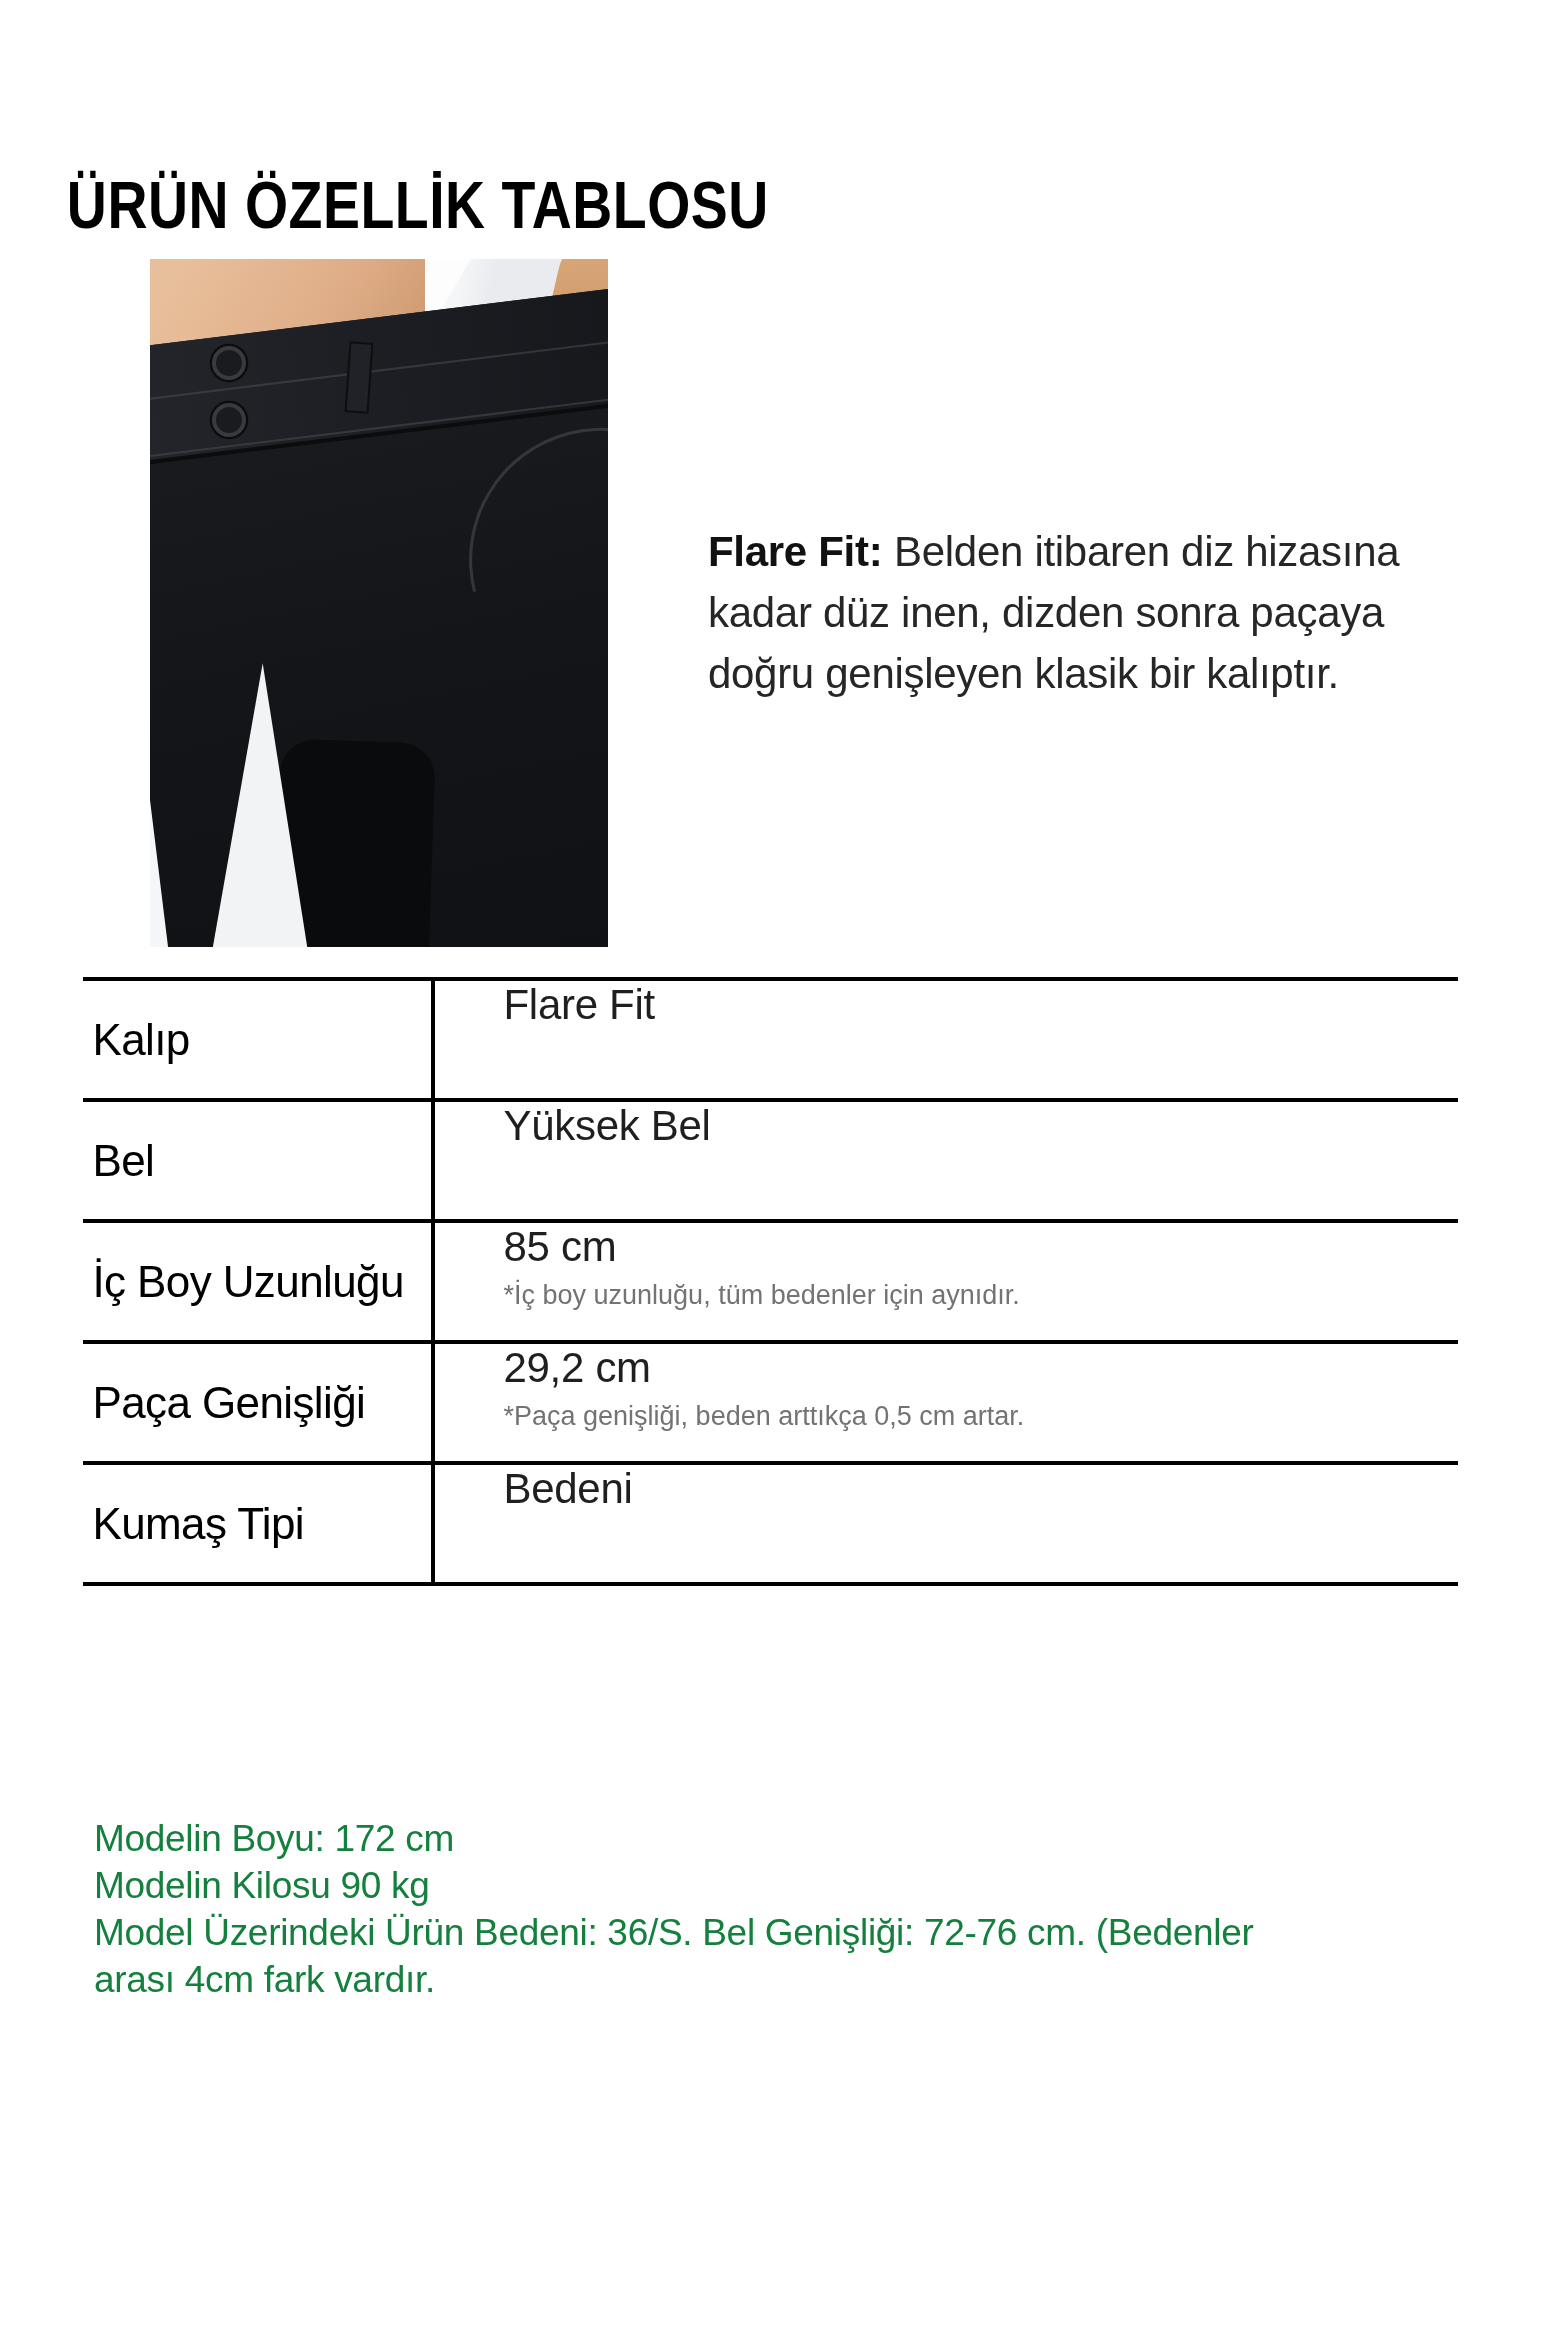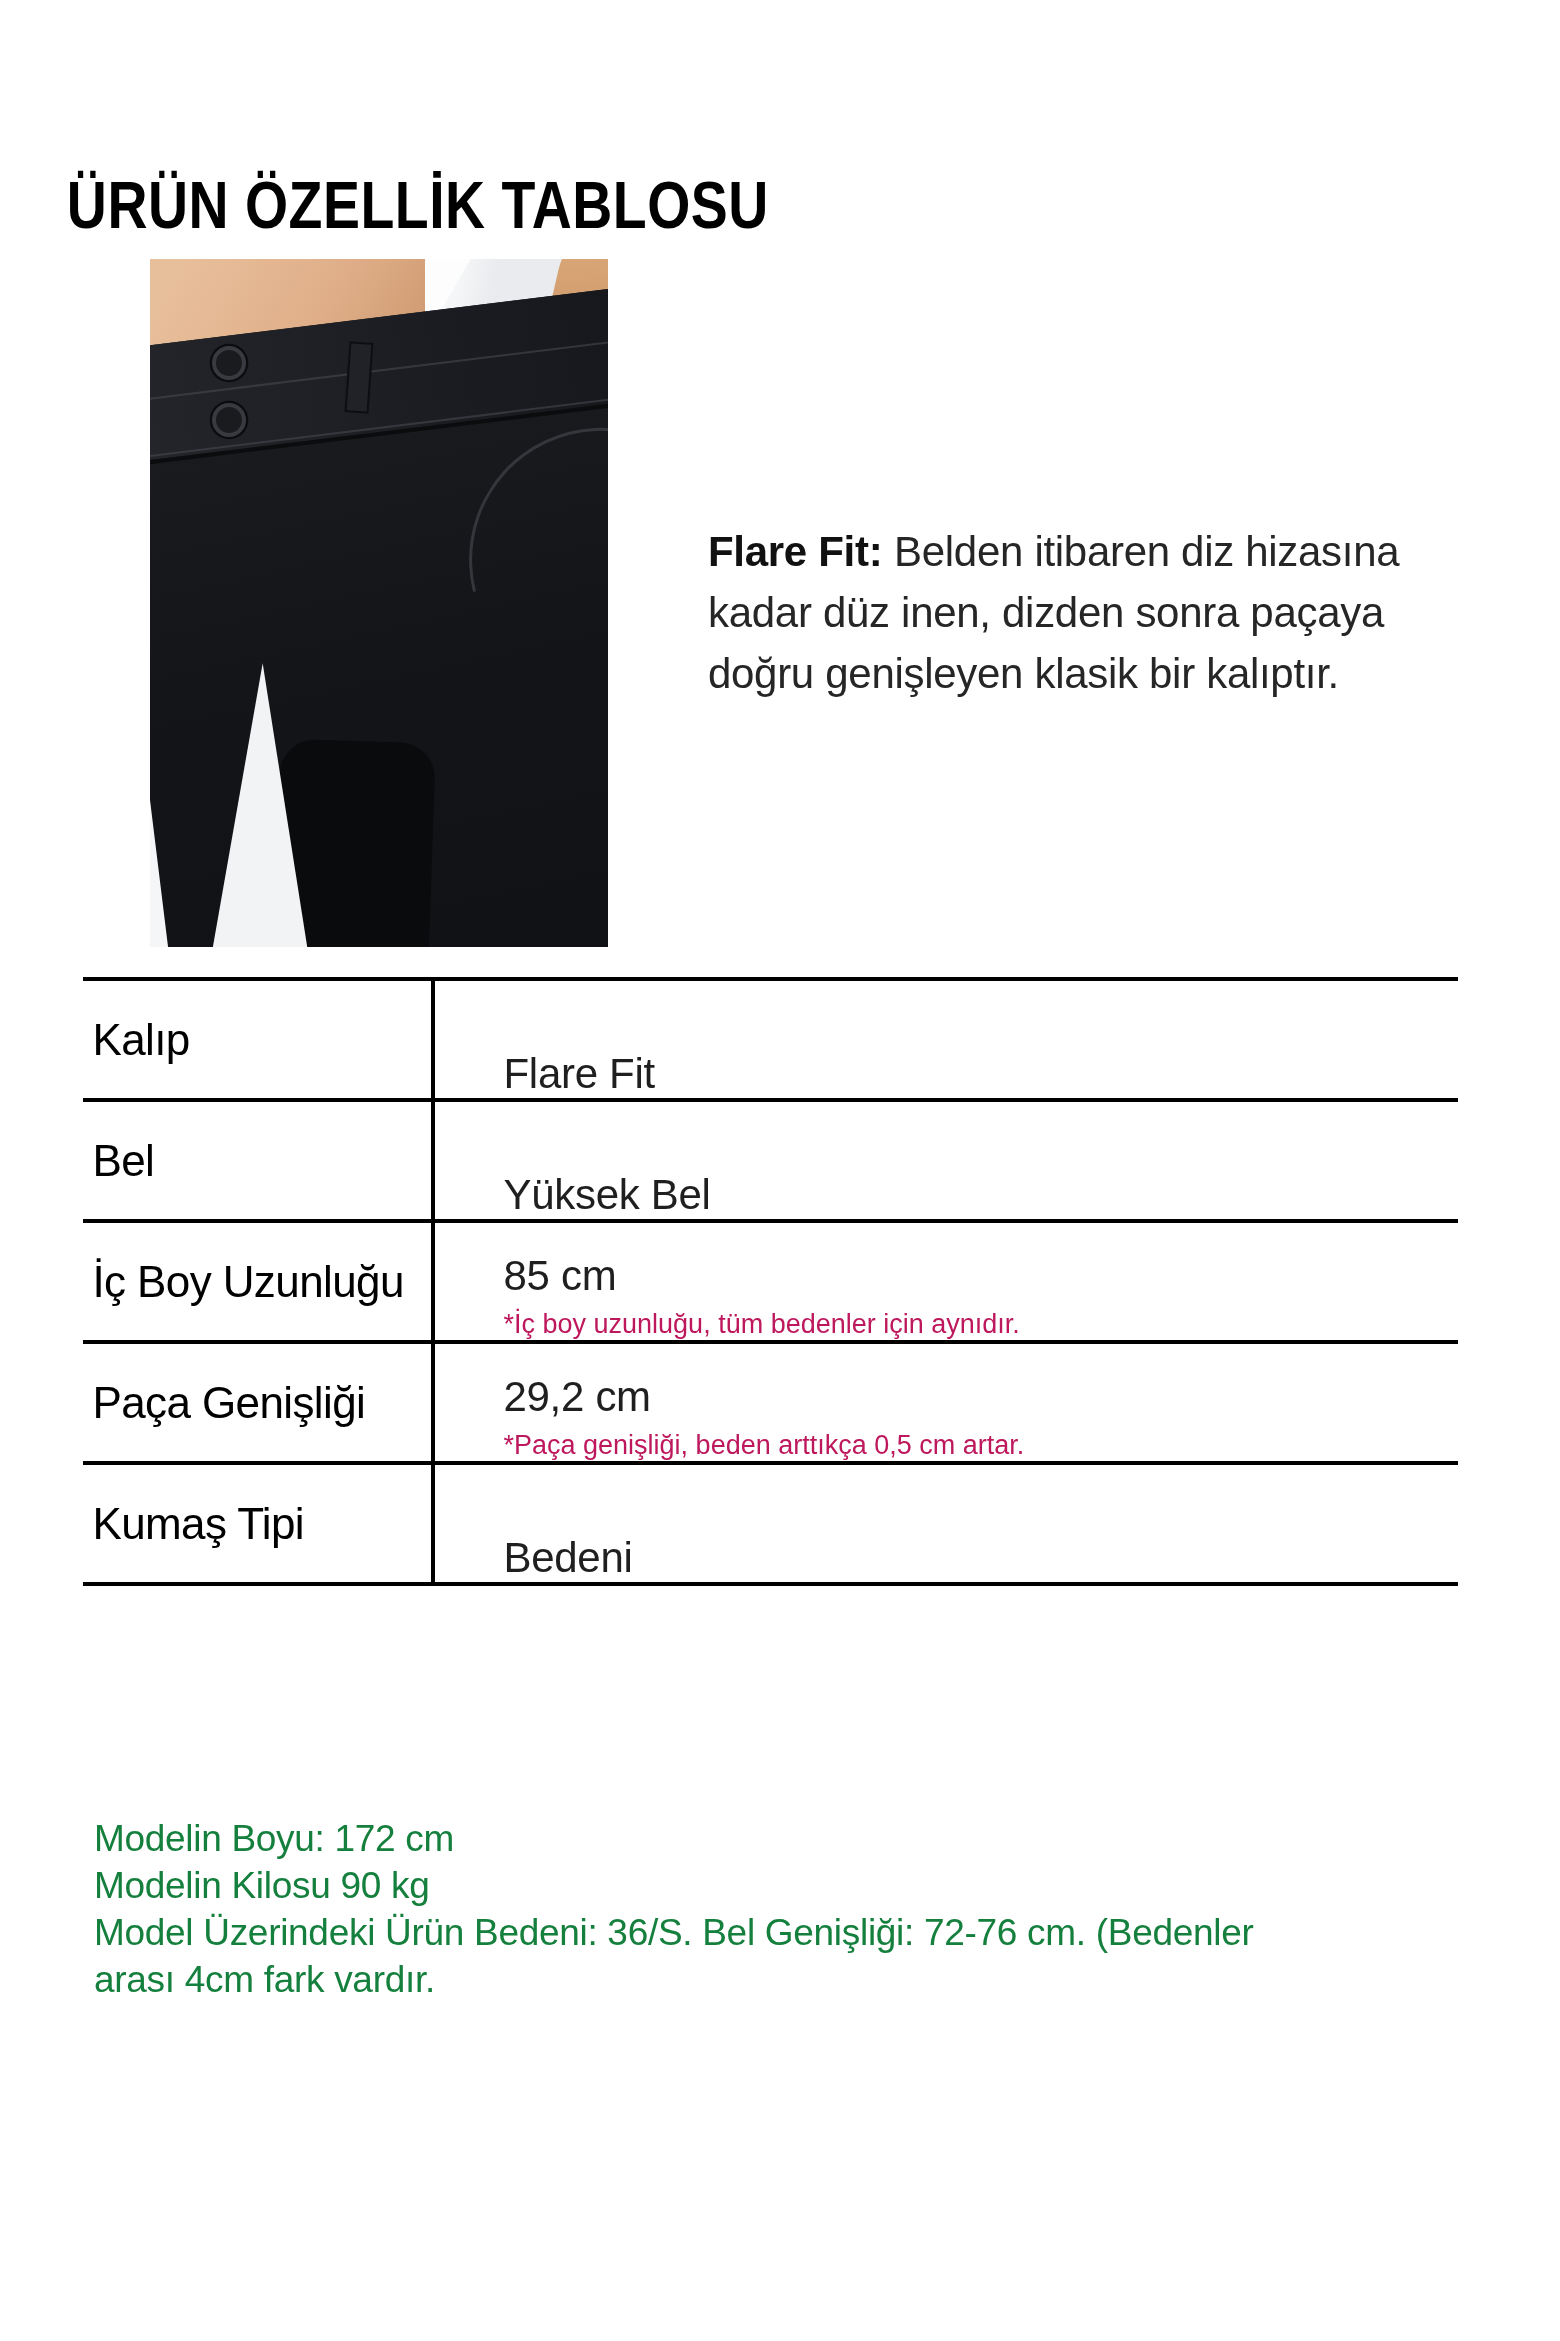--- a/index.html
+++ b/index.html
@@ -101,25 +101,25 @@
   }
   .trow{display:flex;height:117px;border-bottom:4.7px solid #000;}
   .trow:last-child{border-bottom:none;}
   .tlabel{
     flex:0 0 348px;display:flex;align-items:center;
     padding-left:9.4px;box-sizing:border-box;
     font-size:44px;font-weight:normal;color:#000;letter-spacing:-0.6px;
   }
   .vline{flex:0 0 3.5px;background:#000;}
   .tvalue{
-    flex:1;display:flex;flex-direction:column;justify-content:flex-end;
+    flex:1;display:flex;flex-direction:column;justify-content:flex-start;
     padding-left:69px;box-sizing:border-box;
     font-size:42px;color:#1f1f1f;letter-spacing:-0.3px;
   }
-  .tnote{font-size:27px;color:#be185d;margin-top:9.4px;letter-spacing:0;}
+  .tnote{font-size:27px;color:#737373;margin-top:9.4px;letter-spacing:0;}
   .tnote:empty{display:none;}
   
   .footer{
     position:absolute;left:94px;top:1815px;width:1382px;
     font-size:37px;line-height:47px;color:#15803d;letter-spacing:-0.3px;
   }
 </style>
 </head>
 <body>
 

